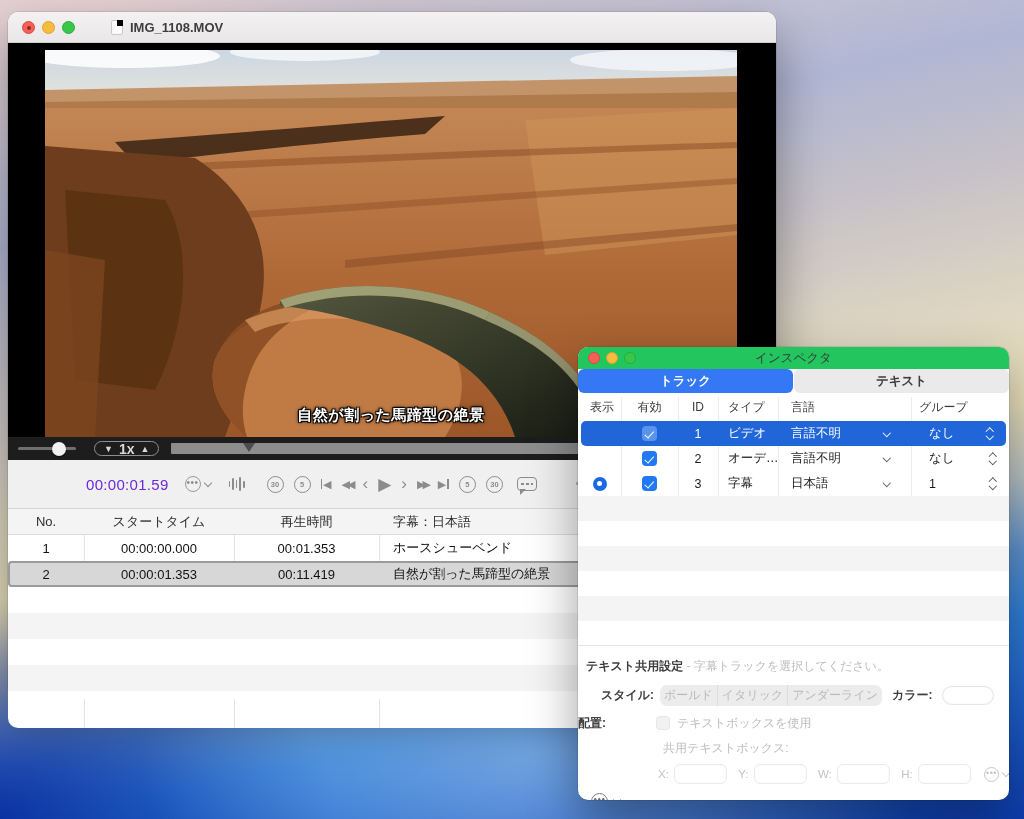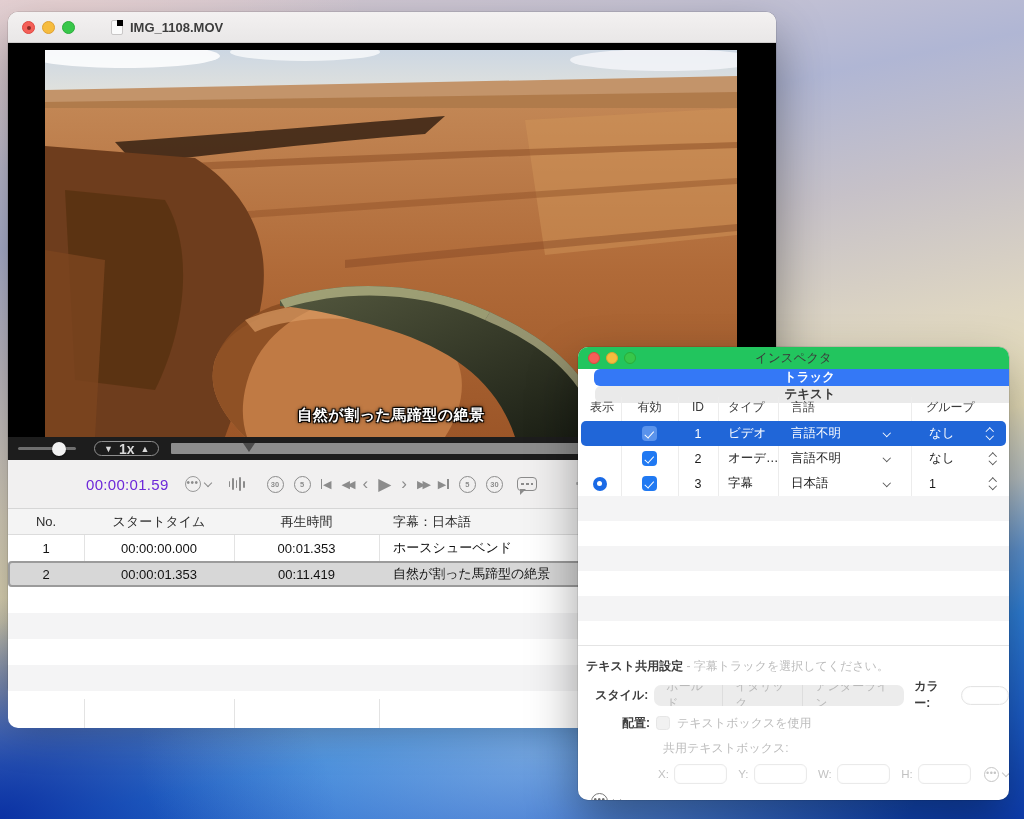--- a/index.html
+++ b/index.html
@@ -75,34 +75,34 @@
   .c-text { flex:1; text-align:left; padding-left:14px; }
   .pt-empty { position:relative; height:112px; background:repeating-linear-gradient(to bottom,#fff 0 26px,#f4f4f5 26px 52px); }
 
   
   .inspector { left:578px; top:347px; width:431px; height:453px; background:#fff; z-index:5; overflow:hidden; }
   .iw-titlebar { position:absolute; left:0; top:0; width:100%; height:22px; background:#22c55e; display:flex; align-items:center; }
   .iw-titlebar .lights { margin-left:10px; gap:6px; }
   .iw-titlebar .light { width:12px; height:12px; }
   .iw-titlebar .light.red::after { display:none; }
   .iw-title { position:absolute; left:0; width:100%; text-align:center; font-size:12.5px; color:#3c3c3c; }
-  .tabs { position:absolute; left:16px; top:22px; width:100%; height:24px; display:flex;flex-direction:column; }
+  .tabs { position:absolute; left:0; top:22px; width:100%; height:24px; display:flex; }
   .tab { flex:1; display:flex; align-items:center; justify-content:center; font-size:12.5px; font-weight:700; border-radius:6px; }
   .tab.active { background:#3478f6; color:#fff; }
   .tab.inactive { background:#eaeaea; color:#3c3c3c; margin-left:1px; }
 
   .insp-table { position:absolute; left:0; top:46px; width:100%; height:252px; }
   .it-vline { position:absolute; top:4px; height:248px; width:1px; background:#ececec; }
   .it-head { position:relative; display:flex; height:28px; align-items:center; font-size:12px; color:#3a3a3a; }
   .ih-show { width:43px; padding-left:12px; }
   .ih-en { width:57px; text-align:center; }
   .ih-id { width:40px; text-align:center; }
   .ih-type { width:60px; padding-left:10px; }
   .ih-lang { width:133px; padding-left:13px; }
-  .ih-grp { flex:1; padding-left:15px; }
+  .ih-grp { flex:1; padding-left:8px; }
   .it-row { position:relative; display:flex; height:25px; align-items:center; font-size:12.5px; color:#1b1b1b; }
   .it-row.selected { background:#2066d8; color:#fff; margin:0 3px; border-radius:5px; }
   .cell-show { width:43px; display:flex; justify-content:center; }
   .it-row.selected .cell-show { width:40px; }
   .cell-en { width:57px; display:flex; justify-content:center; }
   .cell-id { width:40px; text-align:center; }
   .cell-type { width:60px; padding-left:10px; white-space:nowrap; overflow:hidden; }
   .cell-lang { width:133px; padding-left:13px; display:flex; align-items:center; }
   .cell-grp { flex:1; padding-left:18px; display:flex; align-items:center; }
   .chk { width:15px; height:15px; border-radius:4px; background:#2079f2; position:relative; }
@@ -119,26 +119,26 @@
   .it-row.selected .stepper i { border-color:#fff; }
   .it-empty { position:relative; height:149px; background:repeating-linear-gradient(to bottom,#f4f4f5 0 25px,#fff 25px 50px); }
 
   .shared { position:absolute; left:0; top:298px; width:100%; height:155px; border-top:1px solid #e4e4e4; font-size:12px; }
   .sec-line { margin:12px 0 0 8px; }
   .blabel { font-weight:700; color:#3d3d3d; }
   .hint { color:#bcbcbc; }
   .style-row { display:flex; align-items:center; margin:9px 0 0 0; height:22px; }
   .style-row .blabel { width:82px; text-align:right; padding-right:6px; }
   .segctl { display:flex; align-items:center; background:#ececec; border-radius:7px; height:21px; overflow:hidden; }
-  .seg { padding:0 12px; color:#b9b9b9; font-size:12px; display:flex; align-items:center; height:100%; }
+  .seg { padding:0 4px; color:#b9b9b9; font-size:12px; display:flex; align-items:center; height:100%; }
   .seg + .seg { border-left:1px solid #dddddd; }
   .color-label { font-weight:700; color:#3d3d3d; margin-left:10px; }
   .color-well { width:52px; height:19px; margin-left:9px; background:#fff; border:1px solid #e4e4e4; border-radius:10px; box-shadow:inset 0 0 2px rgba(0,0,0,.05); }
   .place-row { display:flex; align-items:center; margin-top:8px; height:18px; }
-  .place-row .blabel { width:78px; text-align:right; padding-right:6px; }
+  .place-row .blabel { width:78px; }
   .empty-chk { width:14px; height:14px; border-radius:3.5px; background:#f1f1f1; border:1px solid #e6e6e6; margin-right:7px; }
   .shared-sub { margin:8px 0 0 85px; color:#bcbcbc; }
   .coords-row { display:flex; align-items:center; margin:7px 0 0 80px; gap:5px; color:#c2c2c2; font-size:11.5px; }
   .cfield { width:55px; height:20px; background:#fff; border:1px solid #eaeaea; border-radius:6px; box-shadow:inset 0 0 2px rgba(0,0,0,.04); margin-right:6px; }
   .coords-more { display:flex; align-items:center; gap:4px; margin-left:2px; }
   .coords-more .circle-more { width:15px; height:15px; border-color:#c6c6c6; color:#c6c6c6; font-size:9px; line-height:11px; }
   .coords-more .chev { border-color:#c6c6c6; }
   .action-row { display:flex; align-items:center; gap:6px; margin:9px 0 0 13px; }
   .action-row .circle-more { width:17px; height:17px; border-color:#787878; color:#6c6c6c; }
   .action-row .chev { border-color:#6c6c6c; }

